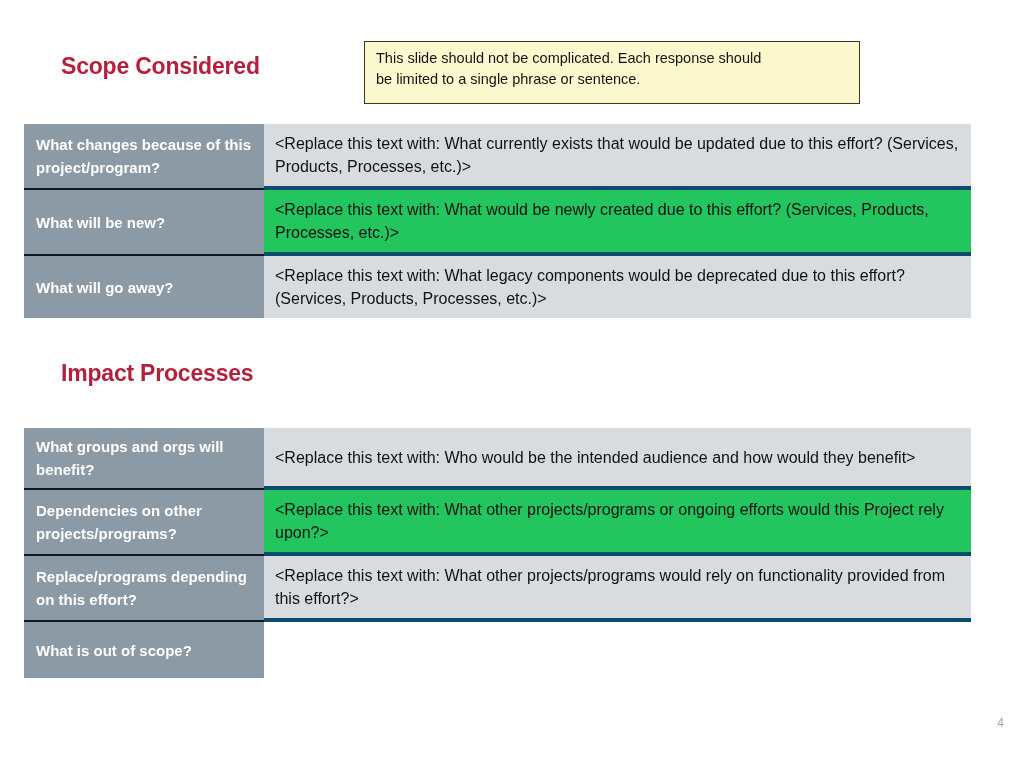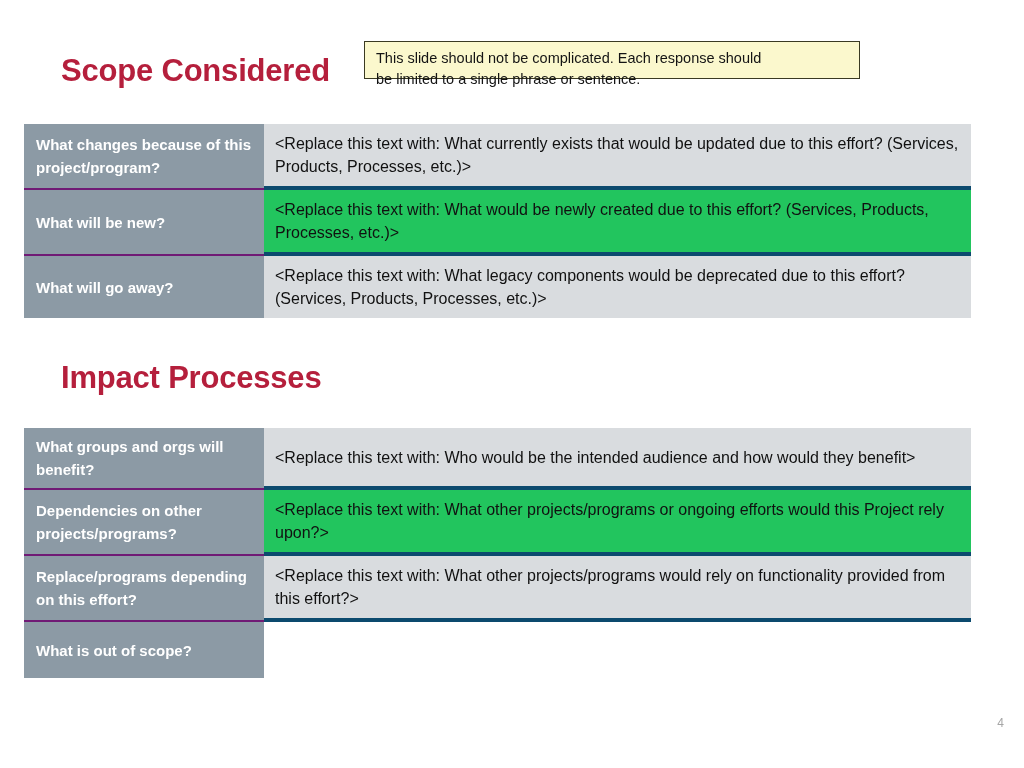--- a/index.html
+++ b/index.html
@@ -18,34 +18,34 @@
   .slide {
     position: absolute;
     inset: 0;
   }
 
   
   .section-title {
     position: absolute;
     color: #b51f3c;
     font-weight: bold;
-    font-size: 31px;
+    font-size: 23px;
     letter-spacing: -0.2px;
     white-space: nowrap;
   }
   #scope-title  { left: 61px; top: 53px; }
   #impact-title { left: 61px; top: 360px; }
 
   
   .note-box {
     position: absolute;
     left: 364px;
     top: 41px;
     width: 496px;
-    height: 38px;
+    height: 63px;
     background: #fbf8cd;
     border: 1px solid #3a3a22;
     box-sizing: border-box;
     padding: 6px 9px 0 11px;
     font-size: 14.5px;
     line-height: 21px;
     color: #141414;
   }
 
   
@@ -70,21 +70,21 @@
     flex: 0 0 240px;
     box-sizing: border-box;
     background: #8c9aa5;
     color: #ffffff;
     font-weight: bold;
     font-size: 15px;
     line-height: 23px;
     padding: 7px 10px 7px 12px;
     display: flex;
     align-items: center;
-    border-bottom: 2px solid #701a75;
+    border-bottom: 2px solid #0f172a;
   }
 
   .a-cell {
     flex: 1 1 auto;
     box-sizing: border-box;
     color: #111111;
     font-size: 16px;
     line-height: 23px;
     padding: 8px 10px 8px 11px;
     display: flex;

